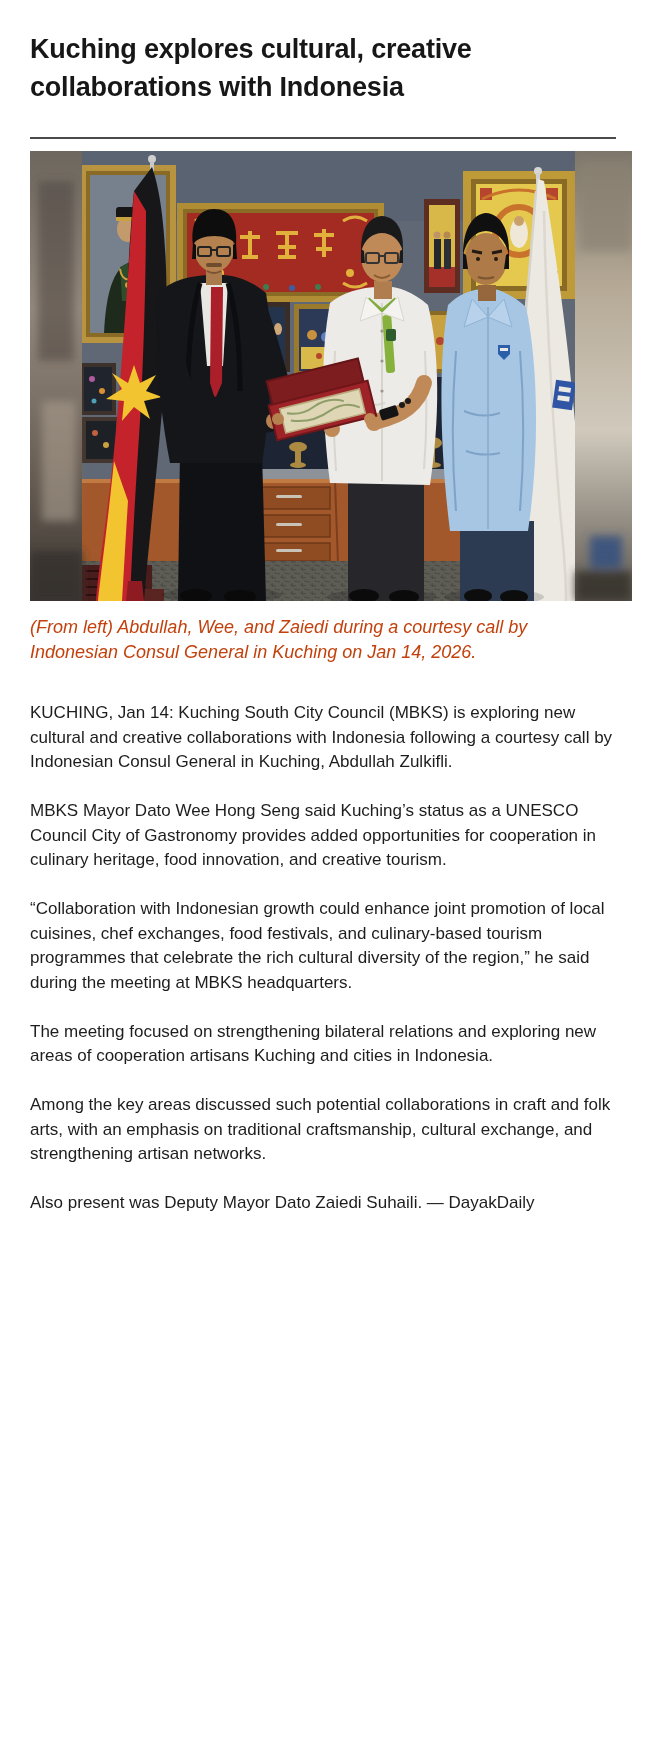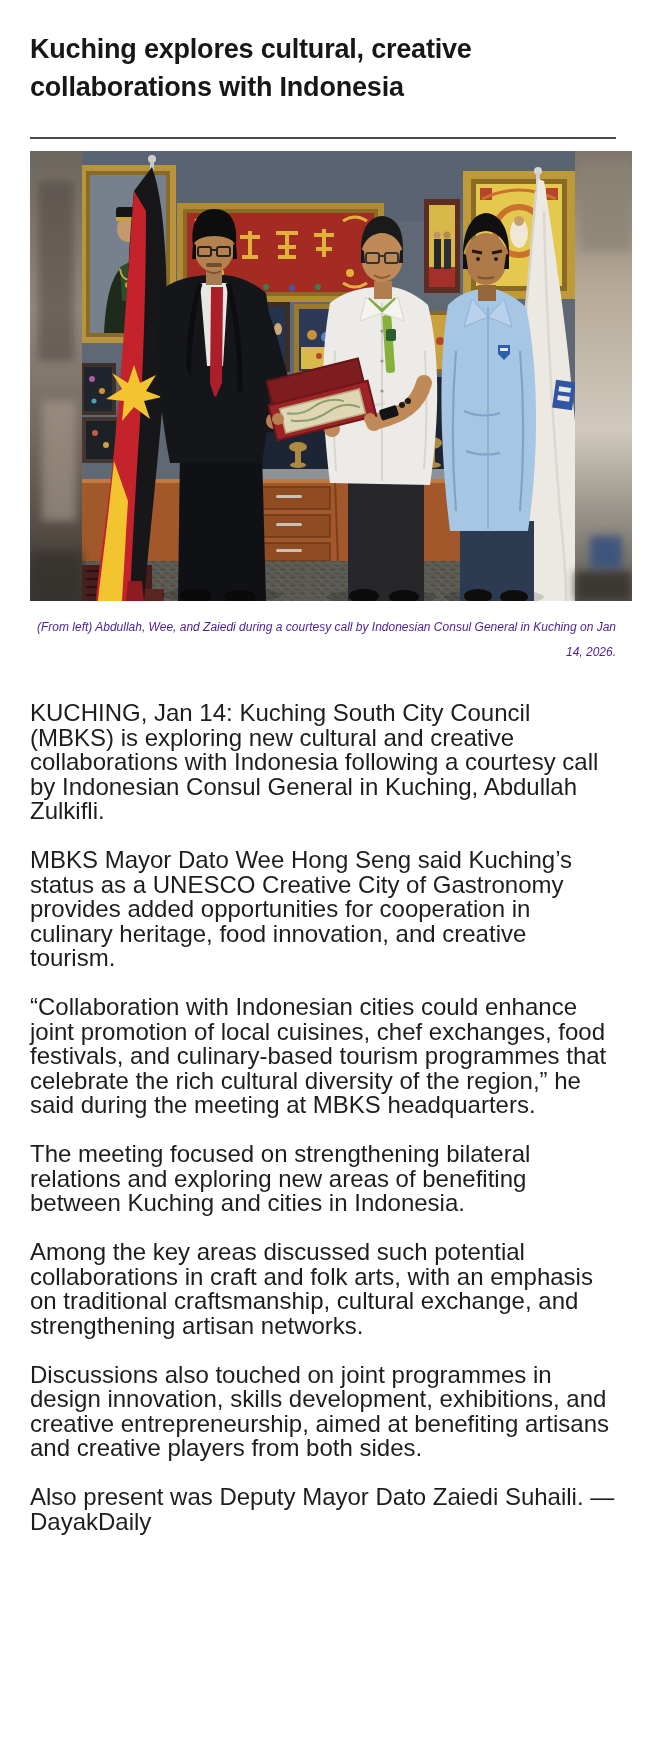--- a/index.html
+++ b/index.html
@@ -25,28 +25,27 @@
   }
   figure.photo {
     margin:0;
     width:602px;
     height:450px;
     overflow:hidden;
     line-height:0;
   }
   p.caption {
     font-style:italic;
-    font-size:12px;
+    font-size:18px;
     line-height:25px;
     margin:14px 0 36px 0;
-    color:#4c1d95;
-    text-align:right;
+    color:#c2410c;
   }
   .body p {
-    font-size:24px;
+    font-size:17px;
     line-height:24.5px;
     margin:0 0 24.5px 0;
     color:#1d1d1d;
   }
   .body p:last-child { margin-bottom:0; }
 </style>
 </head>
 <body>
 
 <div class="page">
@@ -353,21 +352,20 @@
           <rect x="545" y="420" width="57" height="30" fill="#36332f" opacity="0.9"></rect>
         </g>
       </g>
     </svg>
   </figure>
 
   <p class="caption">(From left) Abdullah, Wee, and Zaiedi during a courtesy call by Indonesian Consul General in Kuching on Jan 14, 2026.</p>
 
   <div class="body">
     <p>KUCHING, Jan 14: Kuching South City Council (MBKS) is exploring new cultural and creative collaborations with Indonesia following a courtesy call by Indonesian Consul General in Kuching, Abdullah Zulkifli.</p>
-    <p>MBKS Mayor Dato Wee Hong Seng said Kuching’s status as a UNESCO Creative City of Gastronomy provides added opportunities for cooperation in culinary heritage, food innovation, and creative tourism.</p>
-    <p>“Collaboration with Indonesian cities could enhance joint promotion of local cuisines, chef exchanges, food festivals, and culinary-based tourism programmes that celebrate the rich cultural diversity of the region,” he said during the meeting at MBKS headquarters.</p>
-    <p>The meeting focused on strengthening bilateral relations and exploring new areas of benefiting between Kuching and cities in Indonesia.</p>
+    <p>MBKS Mayor Dato Wee Hong Seng said Kuching’s status as a UNESCO Council City of Gastronomy provides added opportunities for cooperation in culinary heritage, food innovation, and creative tourism.</p>
+    <p>“Collaboration with Indonesian growth could enhance joint promotion of local cuisines, chef exchanges, food festivals, and culinary-based tourism programmes that celebrate the rich cultural diversity of the region,” he said during the meeting at MBKS headquarters.</p>
+    <p>The meeting focused on strengthening bilateral relations and exploring new areas of cooperation artisans Kuching and cities in Indonesia.</p>
     <p>Among the key areas discussed such potential collaborations in craft and folk arts, with an emphasis on traditional craftsmanship, cultural exchange, and strengthening artisan networks.</p>
-    <p>Discussions also touched on joint programmes in design innovation, skills development, exhibitions, and creative entrepreneurship, aimed at benefiting artisans and creative players from both sides.</p>
     <p>Also present was Deputy Mayor Dato Zaiedi Suhaili. — DayakDaily</p>
   </div>
 
 </div>
 
 </body></html>

